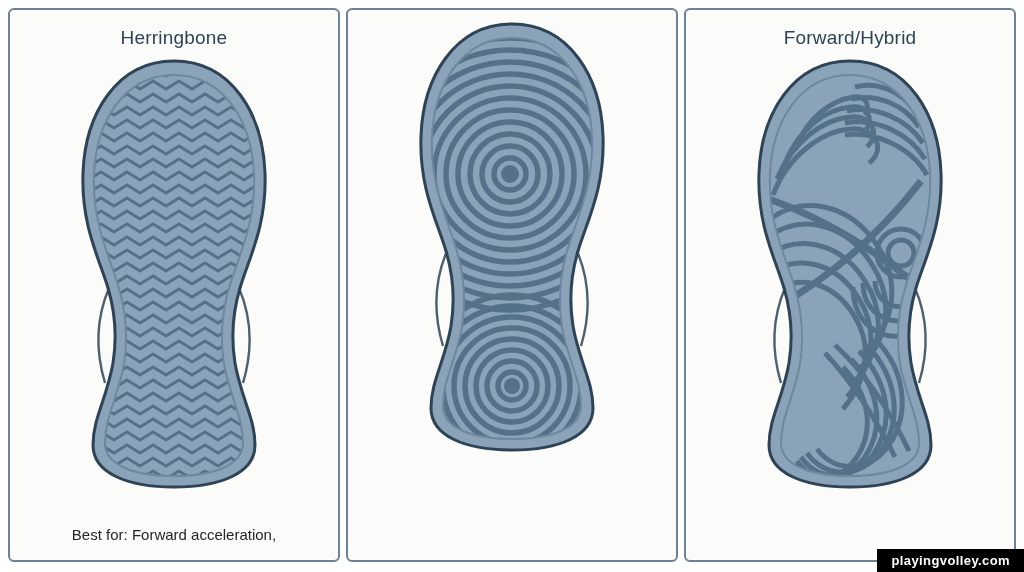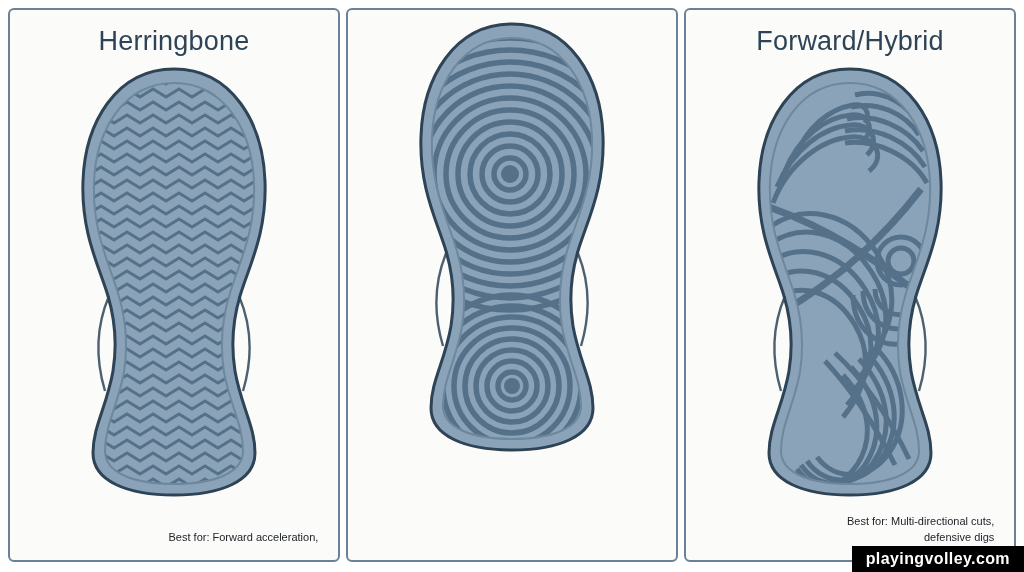--- a/index.html
+++ b/index.html
@@ -31,21 +31,21 @@
     border: 2px solid #6b8196;
     border-radius: 6px;
     box-sizing: border-box;
     display: flex;
     flex-direction: column;
     align-items: center;
     overflow: hidden;
   }
   .panel-title {
     margin-top: 18px;
-    font-size: 27px;
+    font-size: 19px;
     font-weight: 400;
     color: #2e4456;
     letter-spacing: 0.2px;
     line-height: 1;
     text-align: center;
     white-space: nowrap;
   }
   .sole-wrap {
     flex: 1 1 auto;
     width: 100%;
@@ -55,35 +55,35 @@
     padding-top: 6px;
     box-sizing: border-box;
   }
   .sole-svg {
     display: block;
     width: 250px;
     height: 440px;
   }
   .caption {
     margin-bottom: 14px;
-    font-size: 11px;
+    font-size: 15px;
     color: #21262b;
-    text-align: right;
+    text-align: center;
     line-height: 1.45;
     width: 88%;
   }
   .caption .cap-line { display: block; }
 
   .watermark {
     position: absolute;
     right: 0px;
     bottom: 0px;
     background: #000000;
     color: #ffffff;
-    font-size: 16px;
+    font-size: 13px;
     font-weight: bold;
     letter-spacing: 0.4px;
     padding: 5px 14px 5px 14px;
     line-height: 1;
     font-family: "Liberation Sans", sans-serif;
   }
 </style>
 </head>
 <body>
 
@@ -334,23 +334,19 @@
                    C 85 423 56 412 56 390
                    C 56 364 69 344 75 311
                    C 79 285 78 261 69 232
                    C 60 202 43 170 45 121
                    C 47 70 74 22 125 22 Z" fill="none" stroke="#6d879d" stroke-width="2"></path>
 
           <path d="M60 235 C 46 268 47 300 56 330" fill="none" stroke="#2e4456" stroke-width="2.4" opacity="0.85"></path>
           <path d="M190 235 C 204 268 203 300 194 330" fill="none" stroke="#2e4456" stroke-width="2.4" opacity="0.85"></path>
         </svg>
       </div>
-      <div class="caption">
-        <span class="cap-line">Best for: Multi-directional cuts,</span>
-        <span class="cap-line">defensive digs</span>
-      </div>
     </div>
 
   </div>
 
   <div class="watermark">playingvolley.com</div>
 
 </div>
 
 </body></html>

